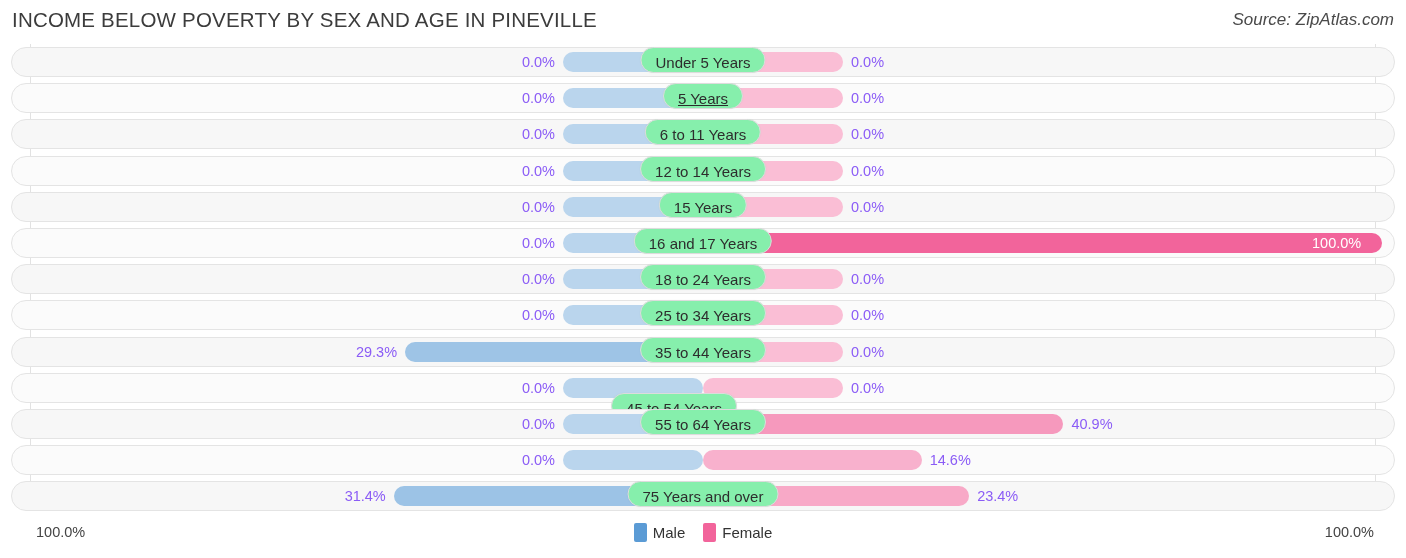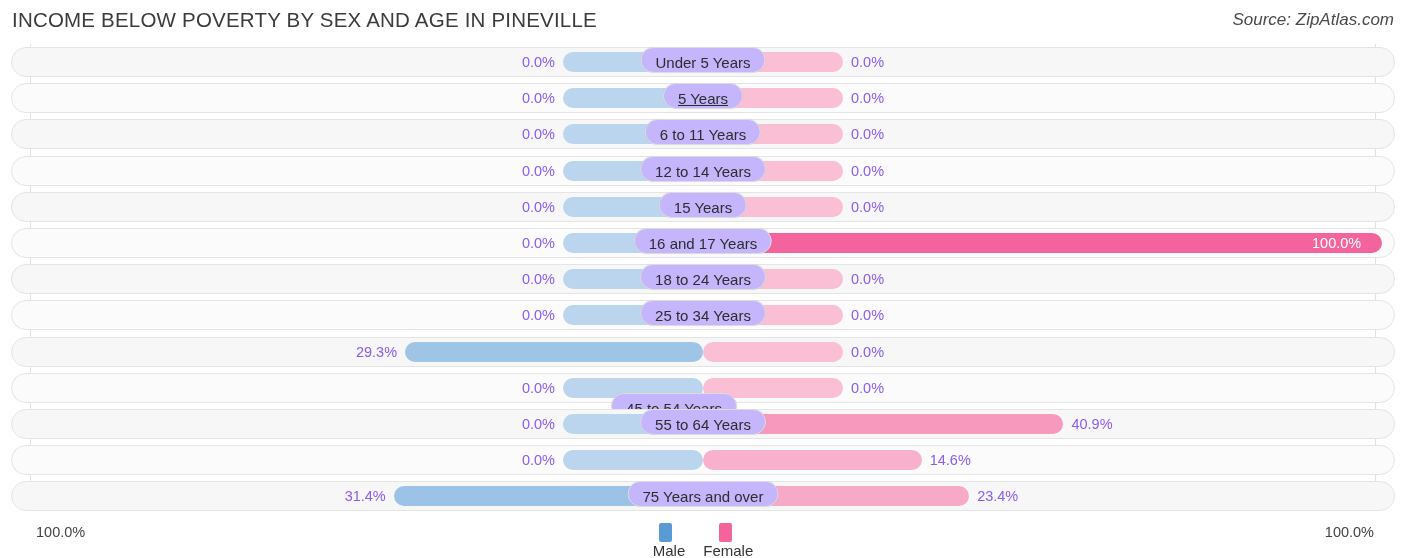--- a/index.html
+++ b/index.html
@@ -116,21 +116,21 @@
     color: #ffffff;
     font-size: 14.5px;
   }
 
   
   .cat-pill {
     position: absolute;
     top: 3px;
     height: 26px;
     line-height: 29px;
-    background: #c4b5fd;
+    background: #86efac;
     border: 1px solid #dcdcdc;
     border-radius: 15px;
     font-size: 15px;
     color: #2d2d2d;
     text-align: center;
     white-space: nowrap;
     padding: 0 14px;
     box-sizing: border-box;
     transform: translateX(-50%);
     box-shadow: 0 0 2px rgba(0,0,0,0.04);
@@ -161,21 +161,20 @@
     top: 3px;
     display: flex;
     justify-content: center;
     align-items: center;
     gap: 0px;
   }
   .legend-item {
     display: flex;
     align-items: center;
     margin: 0 9px;
-    flex-direction: column;
   }
   .legend-swatch {
     width: 13px;
     height: 19px;
     border-radius: 2px;
     margin-right: 6px;
   }
   .legend-swatch-male   { background: #5b9bd5; }
   .legend-swatch-female { background: #f2649b; }
   .legend-label {
@@ -259,20 +258,21 @@
         <div class="val val-male" style="right: 851px;">0.0%</div>
         <div class="val val-female" style="left: 851px;">0.0%</div>
         <div class="cat-pill" style="left: 703px;">25 to 34 Years</div>
       </div>
       <div class="row">
         <div class="row-track"></div>
         <div class="bar bar-male" style="left: 405.073px; width: 297.927px; background: rgb(158, 196, 230);"></div>
         <div class="bar bar-female" style="left: 703px; width: 140px; background: rgb(250, 190, 213);"></div>
         <div class="val val-male" style="right: 1008.93px;">29.3%</div>
         <div class="val val-female" style="left: 851px;">0.0%</div>
+        <div class="cat-pill" style="left: 703px;">35 to 44 Years</div>
       </div>
       <div class="row row-alt">
         <div class="row-track"></div>
         <div class="bar bar-male" style="left: 563px; width: 140px; background: rgb(186, 213, 237);"></div>
         <div class="bar bar-female" style="left: 703px; width: 140px; background: rgb(250, 190, 213);"></div>
         <div class="val val-male" style="right: 851px;">0.0%</div>
         <div class="val val-female" style="left: 851px;">0.0%</div>
         <div class="cat-pill" style="left: 674px; margin-top: 20px;">45 to 54 Years</div>
       </div>
       <div class="row">

